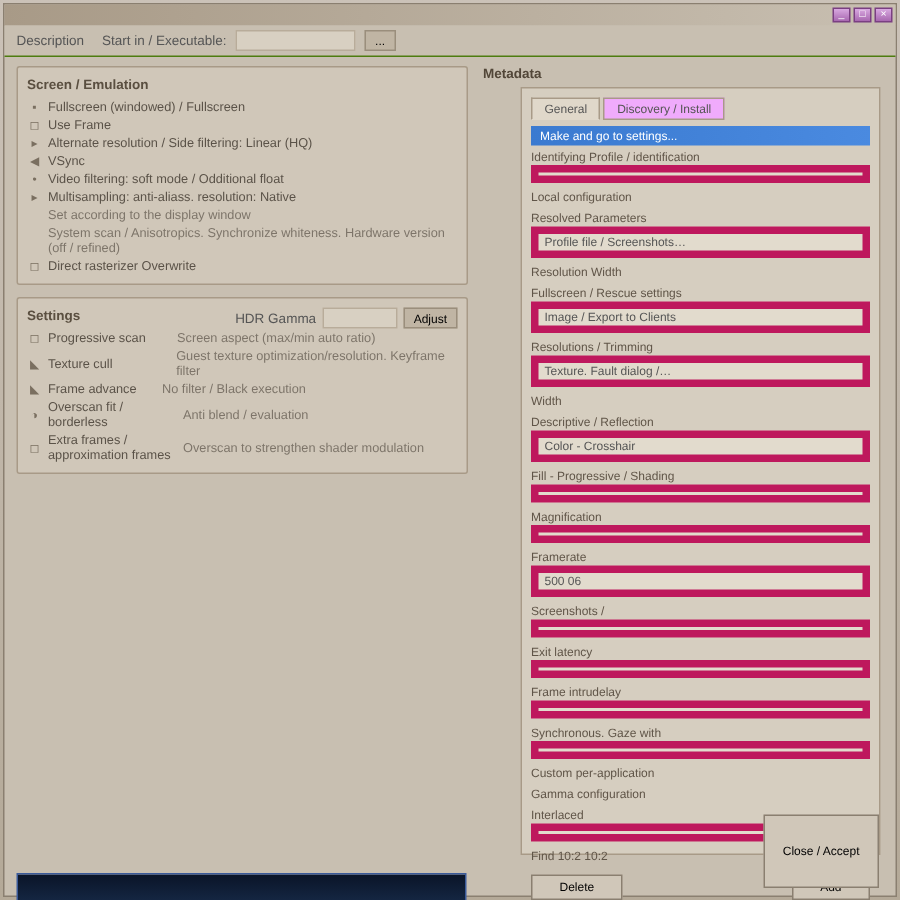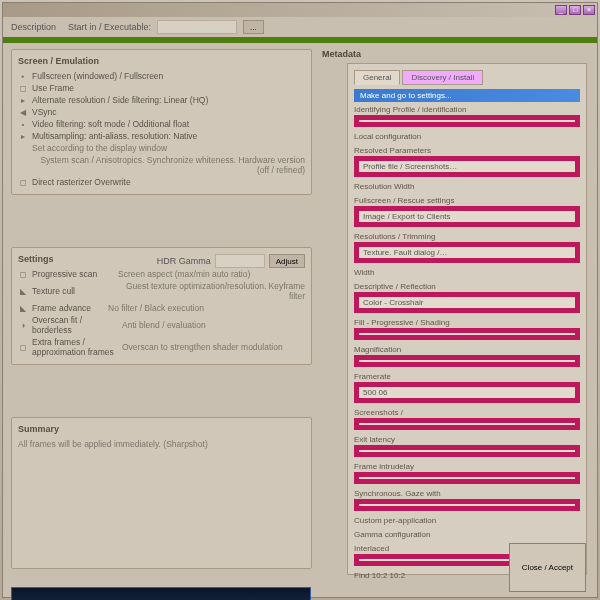--- a/index.html
+++ b/index.html
@@ -30,21 +30,21 @@
   background: linear-gradient(#d8a8e0, #a868b0);
   font-size: 7px; line-height: 8px; text-align: center;
   color: #fff;
 }
 .content {
   display: flex; height: 540px;
 }
 .left {
   width: 315px;
   padding: 6px 6px 6px 8px;
-  display: flex; flex-direction: column; gap: 44px;
+  display: flex; flex-direction: column;
 }
 .right {
   flex: 1;
   padding: 6px 10px 6px 4px;
 }
 .panel {
   background: #d0c7b9;
   border: 1px solid #a89a87;
   border-radius: 2px;
   margin-bottom: 8px;
@@ -62,21 +62,21 @@
   color: #5a5248;
   font-size: 8.5px;
 }
 .row .icn {
   width: 10px; height: 10px;
   margin-right: 4px;
   flex-shrink: 0;
   display: inline-flex; align-items: center; justify-content: center;
   font-size: 8px; color: #7a6f60;
 }
-.faded { opacity: .7; text-align: right; }
+.faded { opacity: .7; }
 .input-flat {
   background: #d8d0c2;
   border: 1px solid #b8ac9a;
   height: 14px; padding: 0 4px; font-size: 8px;
 }
 .btn-flat {
   background: #c0b5a4;
   border: 1px solid #9a8e7c;
   height: 14px; padding: 0 6px; font-size: 8px;
 }
@@ -155,21 +155,21 @@
 }
 .bottom-btn button {
   background: #d0c7b9;
   border: 1px solid #8a7f70;
   padding: 19px 12px; font-size: 8px;
 }
 .toolbar {
   display: flex; align-items: center; gap: 6px;
   padding: 3px 8px;
   background: #c8bfb1;
-  border-bottom: 6px solid #4d7c0f;
+  border-bottom: 1px solid #4d7c0f;
 }
 .hdr-search { margin-left: 6px; }
 </style>
 </head>
 <body>
 
 <div class="window">
   <div class="titlebar">
     <span class="tbtn">_</span>
     <span class="tbtn">□</span>
@@ -255,24 +255,20 @@
             <span style="width:90px">Overscan fit / borderless</span>
             <span class="faded">Anti blend / evaluation</span>
           </div>
         <div class="row">
             <span class="icn">◻</span>
             <span style="width:90px">Extra frames / approximation frames</span>
             <span class="faded">Overscan to strengthen shader modulation</span>
           </div>
       </div>
 
-      <div class="panel" style="flex:1">
-        <div class="panel-head">Summary</div>
-        <div class="row faded">All frames will be applied immediately. (Sharpshot)</div>
-      </div>
 
     </div>
 
     <div class="right">
       <div class="rhead">Metadata</div>
       <div class="rpanel">
         <div class="tabrow">
           <div class="tab active">General</div>
           <div class="tab">Discovery / Install</div>
         </div>
@@ -342,20 +338,24 @@
             <div class="rlabel">Gamma configuration</div>
           </div>
         <div class="rsec">
             <div class="rlabel">Interlaced</div>
             <div class="rval"></div>
           </div>
         <div class="rsec">
             <div class="rlabel">Find        10:2    10:2</div>
           </div>
 
+        <div class="rbtnrow">
+          <button>Delete</button>
+          <button>Add</button>
+        </div>
       </div>
     </div>
   </div>
 
   <div class="footer">
     <div class="brand-banner">
       <span class="brand-logo">XENIA</span>
 
     </div>
   </div>

